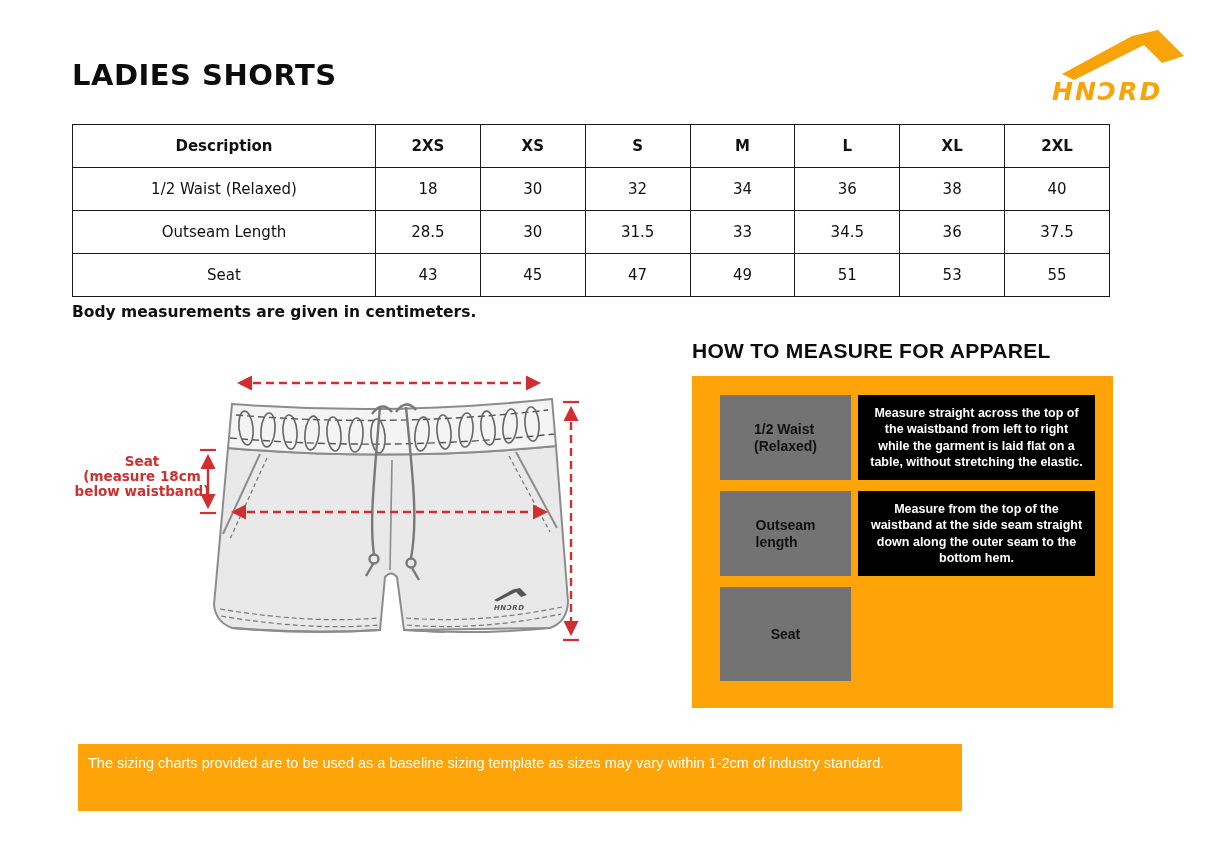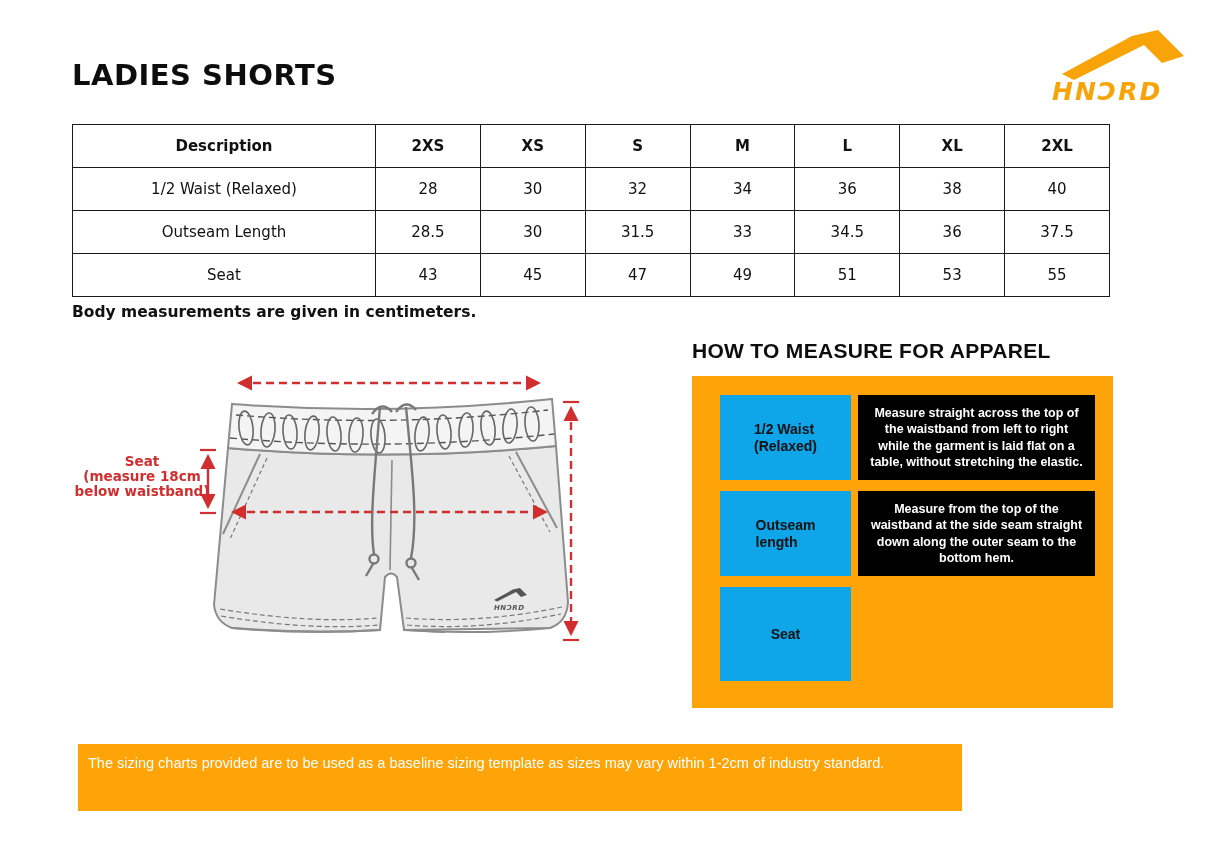--- a/index.html
+++ b/index.html
@@ -33,21 +33,21 @@
   
   .measure-heading{position:absolute;left:692px;top:339px;font-size:21px;font-weight:bold;
         letter-spacing:.3px;color:#0d0d0d;}
   .measure-panel{position:absolute;left:692px;top:376px;width:421px;height:332px;
         background:#FFA408;box-sizing:border-box;padding:19px 18px 0 28px;
         display:flex;flex-direction:column;gap:11px;}
   .measure-row{display:flex;gap:7px;}
   .measure-row:nth-child(1){height:85px;}
   .measure-row:nth-child(2){height:85px;}
   .measure-row:nth-child(3){height:94px;}
-  .measure-label{width:131px;background:#0ea5e9;display:flex;align-items:center;justify-content:center;}
+  .measure-label{width:131px;background:#737373;display:flex;align-items:center;justify-content:center;}
   .measure-label .lbl{text-align:left;font-weight:bold;font-size:14px;line-height:17px;color:#111;}
   .measure-desc{flex:1;background:#000;color:#fff;display:flex;align-items:center;
         padding:0 12px;font-size:12.5px;font-weight:bold;line-height:16.4px;text-align:center;}
 
   
   .choosing-heading{position:absolute;left:78px;top:712px;font-size:20px;font-weight:bold;
         letter-spacing:.3px;color:#0d0d0d;}
   .choosing-box{position:absolute;left:78px;top:744px;width:884px;height:67px;background:#FFA408;
         box-sizing:border-box;padding:11px 10px;color:#fff;font-size:14.5px;font-weight:400;}
   .choosing-box .line1{margin-bottom:28px;}
@@ -73,21 +73,21 @@
       <td>2XS</td>
       <td>XS</td>
       <td>S</td>
       <td>M</td>
       <td>L</td>
       <td>XL</td>
       <td>2XL</td>
     </tr>
     <tr>
       <td class="desc">1/2 Waist (Relaxed)</td>
-      <td>28</td>
+      <td>18</td>
       <td>30</td>
       <td>32</td>
       <td>34</td>
       <td>36</td>
       <td>38</td>
       <td>40</td>
     </tr>
     <tr>
       <td class="desc">Outseam Length</td>
       <td>28.5</td>

